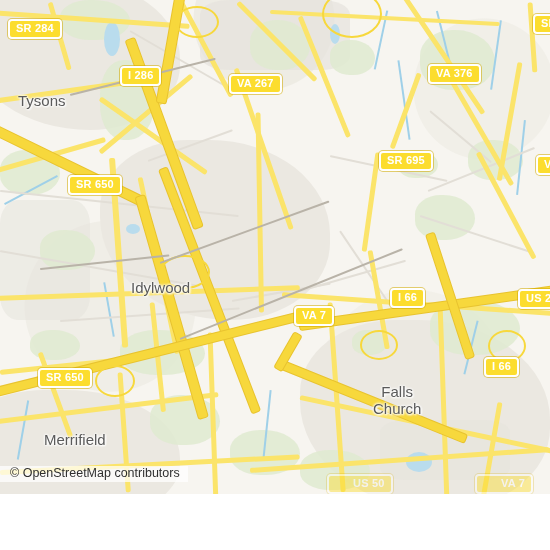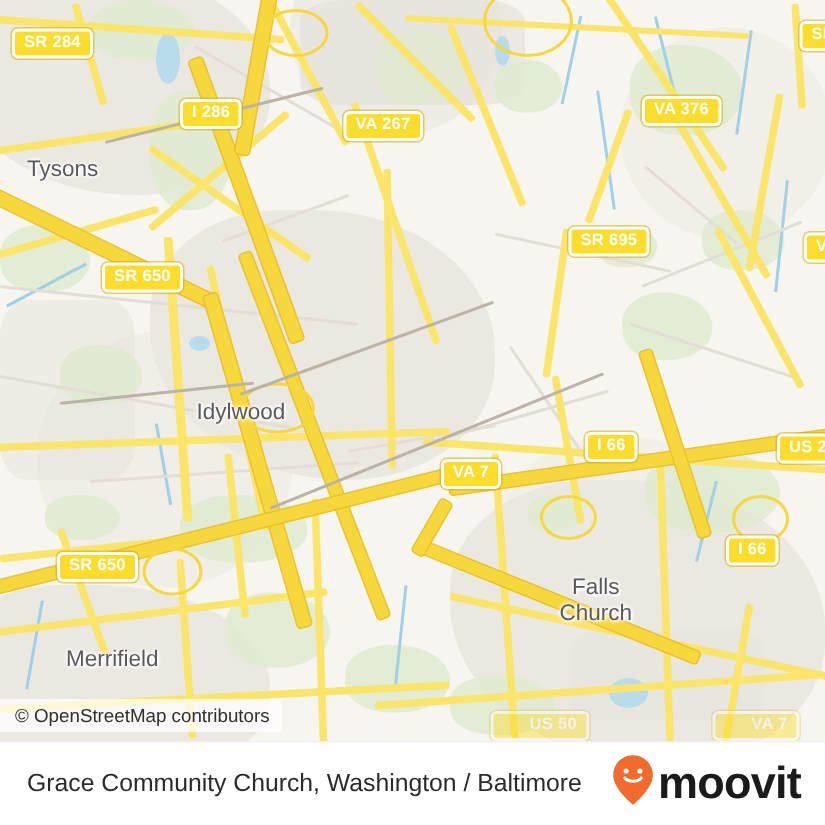--- a/index.html
+++ b/index.html
@@ -53,22 +53,22 @@
   #popup-head{height:107px;background:#26b262;border-radius:3px 3px 0 0;
     display:flex;align-items:center;justify-content:center;cursor:pointer;}
   #popup-btn{height:31px;background:#ffffff;border-radius:0 0 3px 3px;
     display:flex;align-items:center;justify-content:center;
     color:#3b3b3b;font-size:15px;cursor:pointer;}
   #popup-tail{position:absolute;left:50%;top:100%;margin-left:-11px;
     width:0;height:0;border-left:11px solid transparent;
     border-right:11px solid transparent;border-top:10px solid #ffffff;}
 
   
-  #attrib{position:absolute;left:0;top:466px;height:22px;
-    background:rgba(255,255,255,.72);display:flex;align-items:center;
+  #attrib{position:absolute;left:0;top:466px;height:16px;
+    background:rgba(255,255,255,.72);display:flex;
     padding:0 8px 0 10px;color:#2f2f2f;font-size:12.5px;}
 
   
   #footer{position:absolute;left:0;top:494px;width:550px;height:56px;
     background:#ffffff;display:flex;align-items:center;
     justify-content:space-between;padding:0 16px 0 18px;box-sizing:border-box;
     border-top:1px solid #f0f0f0;}
   #footer-title{color:#2b2b2b;font-size:16.5px;white-space:nowrap;}
   #brand{display:flex;align-items:center;gap:2px;}
   #brand-text{font-size:30px;font-weight:bold;color:#1b1b1b;letter-spacing:-.5px;
@@ -191,22 +191,22 @@
     <div class="ramp" style="left:175px;top:6px;width:40px;height:28px;"></div>
     <div class="ramp" style="left:360px;top:330px;width:34px;height:26px;"></div>
     <div class="ramp" style="left:95px;top:365px;width:36px;height:28px;"></div>
     <div class="ramp" style="left:488px;top:330px;width:34px;height:28px;"></div>
 
     <div class="rd rail" style="left:40px;top:268px;width:130px;height:2px;transform:rotate(-6deg);"></div>
     <div class="rd rail" style="left:160px;top:262px;width:180px;height:2px;transform:rotate(-20deg);"></div>
     <div class="rd rail" style="left:70px;top:94px;width:150px;height:2px;transform:rotate(-14deg);"></div>
     <div class="rd rail" style="left:180px;top:338px;width:240px;height:2px;transform:rotate(-22deg);"></div>
 
-    <div class="place" style="left:18px;top:104px;">Tysons</div>
-    <div class="place" style="left:131px;top:266px;">Idylwood</div>
+    <div class="place" style="left:18px;top:92px;">Tysons</div>
+    <div class="place" style="left:131px;top:279px;">Idylwood</div>
     <div class="place two" style="left:373px;top:383px;">
       <div>Falls</div>
       <div>Church</div>
     </div>
     <div class="place" style="left:44px;top:431px;">Merrifield</div>
 
     <div class="shield" style="left:8px;top:19px;">SR 284</div>
     <div class="shield" style="left:120px;top:66px;">I 286</div>
     <div class="shield" style="left:229px;top:74px;">VA 267</div>
     <div class="shield" style="left:428px;top:64px;">VA 376</div>
@@ -221,28 +221,14 @@
     <div class="shield" style="left:38px;top:368px;">SR 650</div>
     <div class="shield faded" style="left:327px;top:474px;">US 50</div>
     <div class="shield faded" style="left:475px;top:474px;">VA 7</div>
 
     <div id="attrib">
       <span>© OpenStreetMap contributors</span>
     </div>
 
   </div>
 
-  <div id="footer">
-    <div id="footer-title">Grace Community Church, Washington / Baltimore</div>
-    <div id="brand">
-      <span>
-        <svg width="30" height="36" viewBox="0 0 30 36" aria-hidden="true">
-          <path d="M15 1.5 C7.6 1.5 1.8 7.3 1.8 14.6 C1.8 22.5 10.5 30.6 15 34.5 C19.5 30.6 28.2 22.5 28.2 14.6 C28.2 7.3 22.4 1.5 15 1.5 Z" fill="#ef6c2e"></path>
-          <circle cx="10.4" cy="12" r="1.7" fill="#ffffff"></circle>
-          <circle cx="19.6" cy="12" r="1.7" fill="#ffffff"></circle>
-          <path d="M9.5 16.6 C11.6 19.6 18.4 19.6 20.5 16.6" fill="none" stroke="#ffffff" stroke-width="2" stroke-linecap="round"></path>
-        </svg>
-      </span>
-      <span id="brand-text">moovit</span>
-    </div>
-  </div>
 
 </div>
 
 </body></html>

